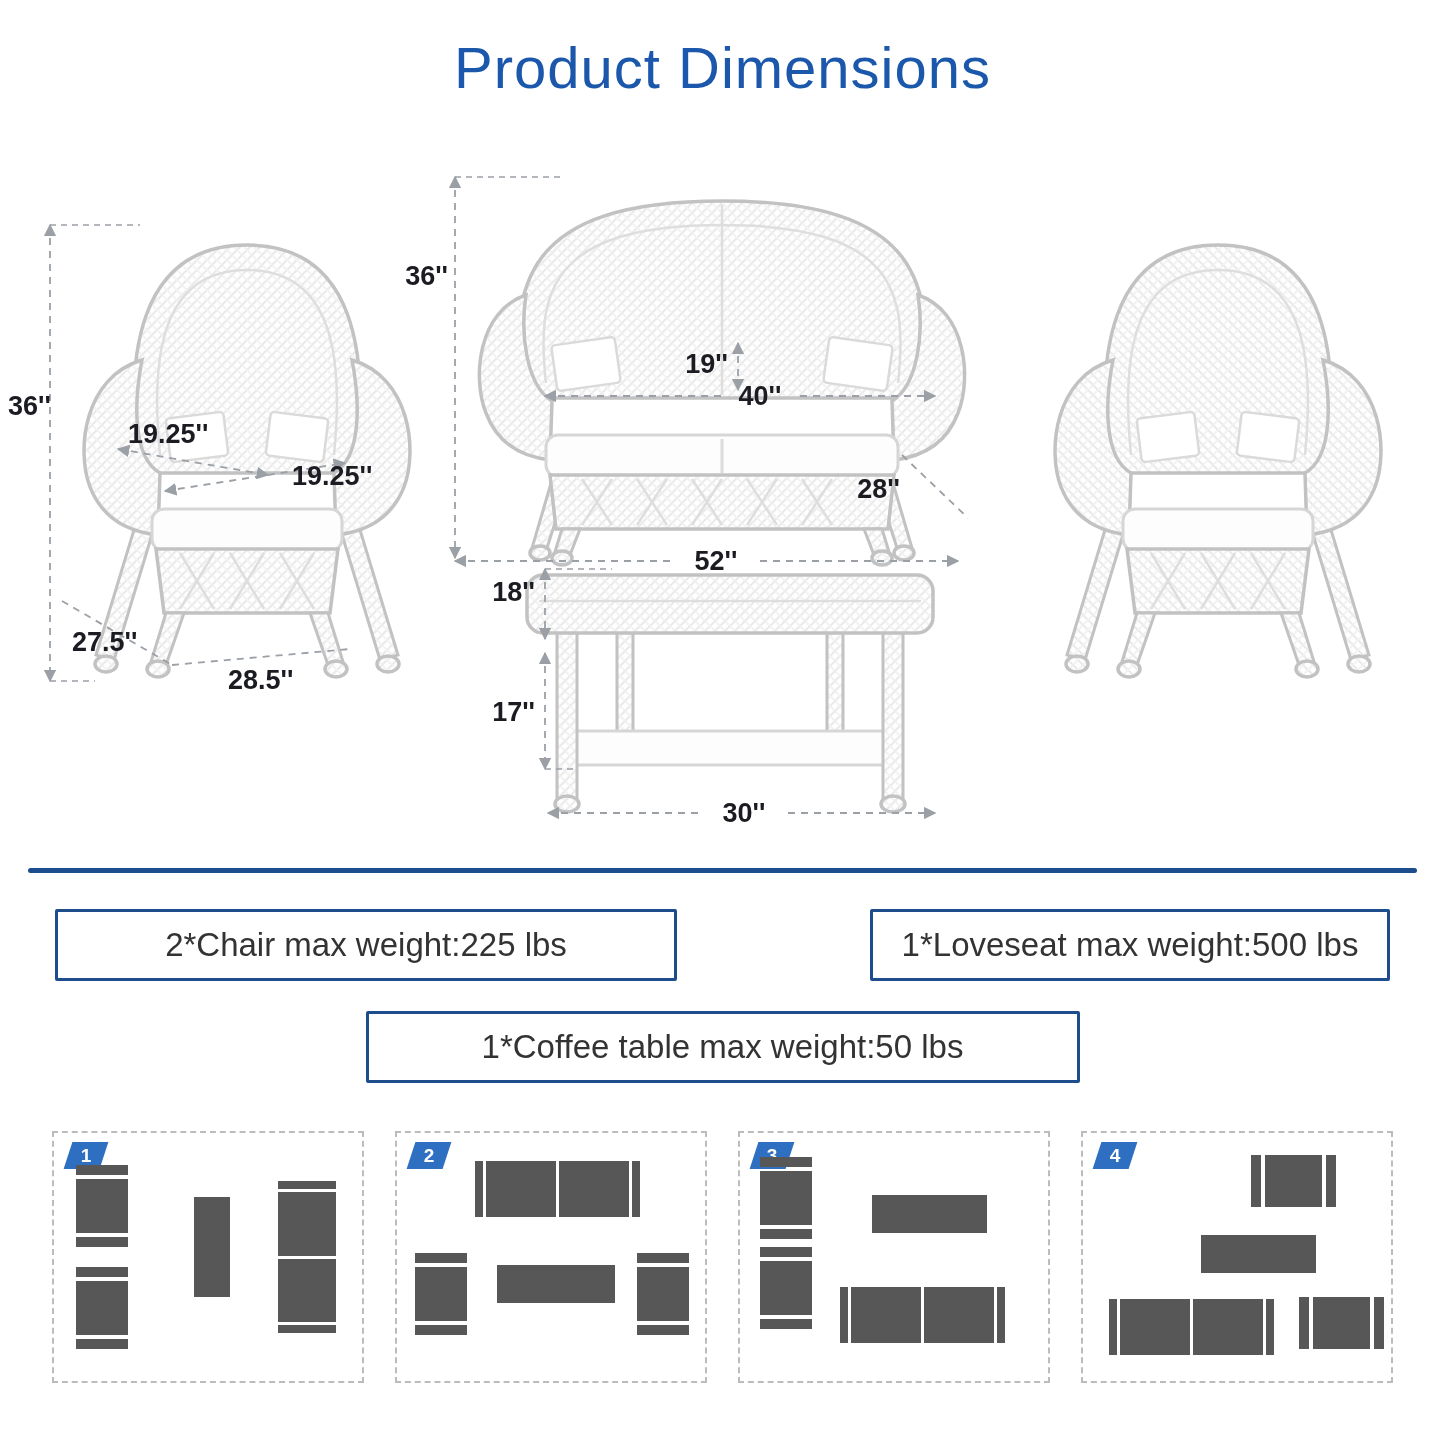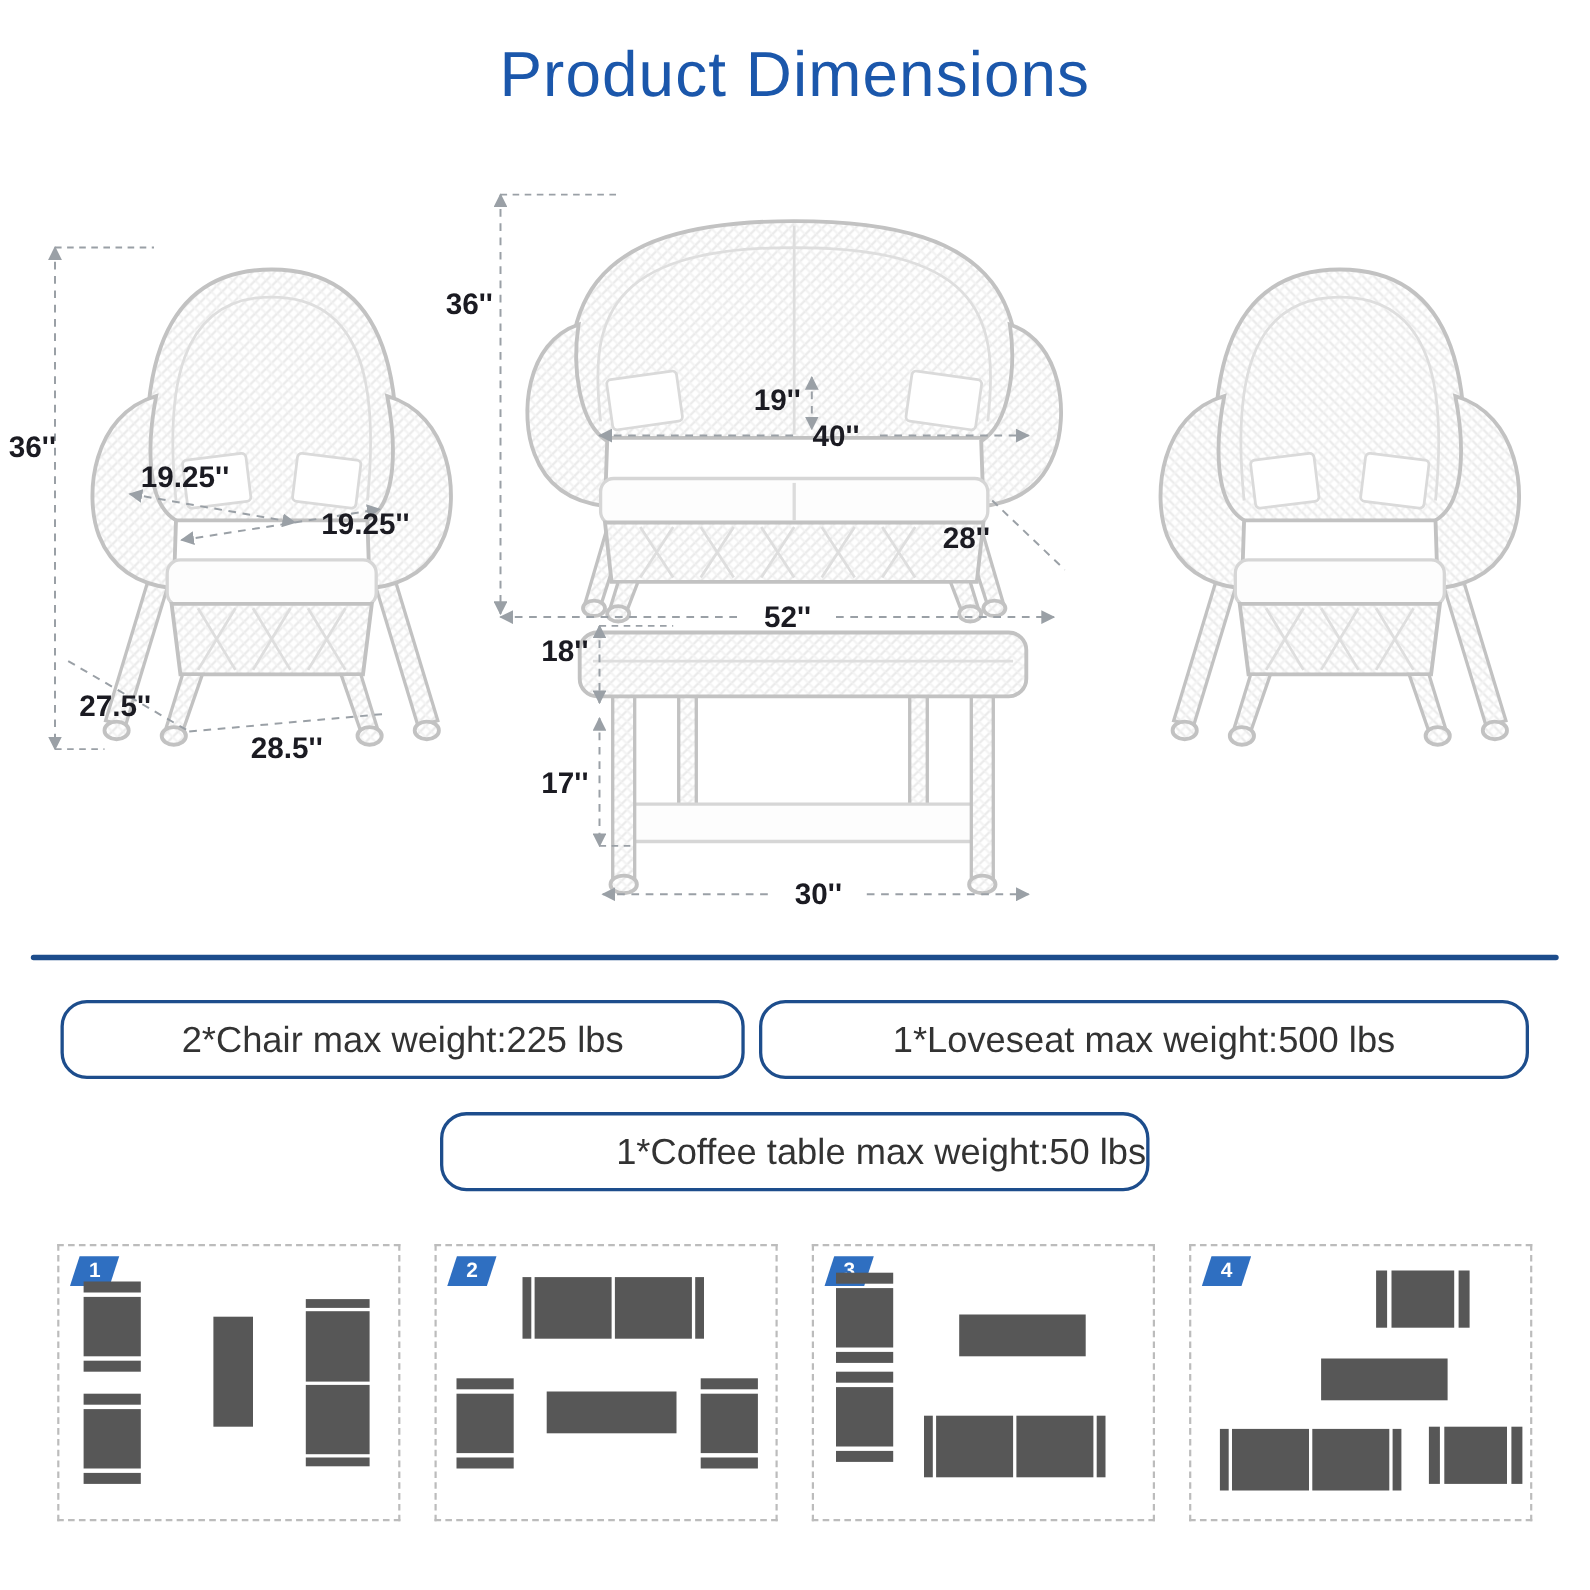--- a/index.html
+++ b/index.html
@@ -20,26 +20,26 @@
 
   
   .dim  { stroke:#9aa0a6; stroke-width:1.8; stroke-dasharray:7 6; fill:none; }
   .tick { stroke:#9aa0a6; stroke-width:1.6; stroke-dasharray:6 5; fill:none; }
   .lbl  { font-family:"Liberation Sans", sans-serif; font-size:27px; font-weight:bold; fill:#1b1b22; }
 
   .divider { height:5px; background:#1d4d8c; margin:20px 28px 0 28px; border-radius:3px; }
 
   .badges-row { display:flex; justify-content:space-between; padding:0 55px; margin-top:36px; }
   .badges-row2 { display:flex; justify-content:center; margin-top:30px; }
-  .badge { border:3px solid #1d4d8c; border-radius:24px; height:72px;
+  .badge { border:3px solid #1d4d8c; border-radius:2px; height:72px;
            display:flex; align-items:center; justify-content:center;
            font-size:33px; color:#333333; background:#ffffff; }
   .badge.b1 { width:622px; }
-  .badge.b2 { width:700px; }
-  .badge.b3 { width:645px;justify-content:flex-end; }
+  .badge.b2 { width:520px; }
+  .badge.b3 { width:714px; }
 
   .layouts { display:flex; justify-content:space-between; padding:0 52px; margin-top:48px; }
   .panel { position:relative; width:312px; height:252px; background:#ffffff;
            border:2px dashed #bcbcbc; }
   .num { position:absolute; top:9px; left:14px; width:36px; height:27px;
          background:#2f6fc1; transform:skewX(-18deg);
          display:flex; align-items:center; justify-content:center; }
   .num span { transform:skewX(18deg); color:#ffffff; font-weight:bold; font-size:19px; }
 
   .itm { position:absolute; display:flex; }

